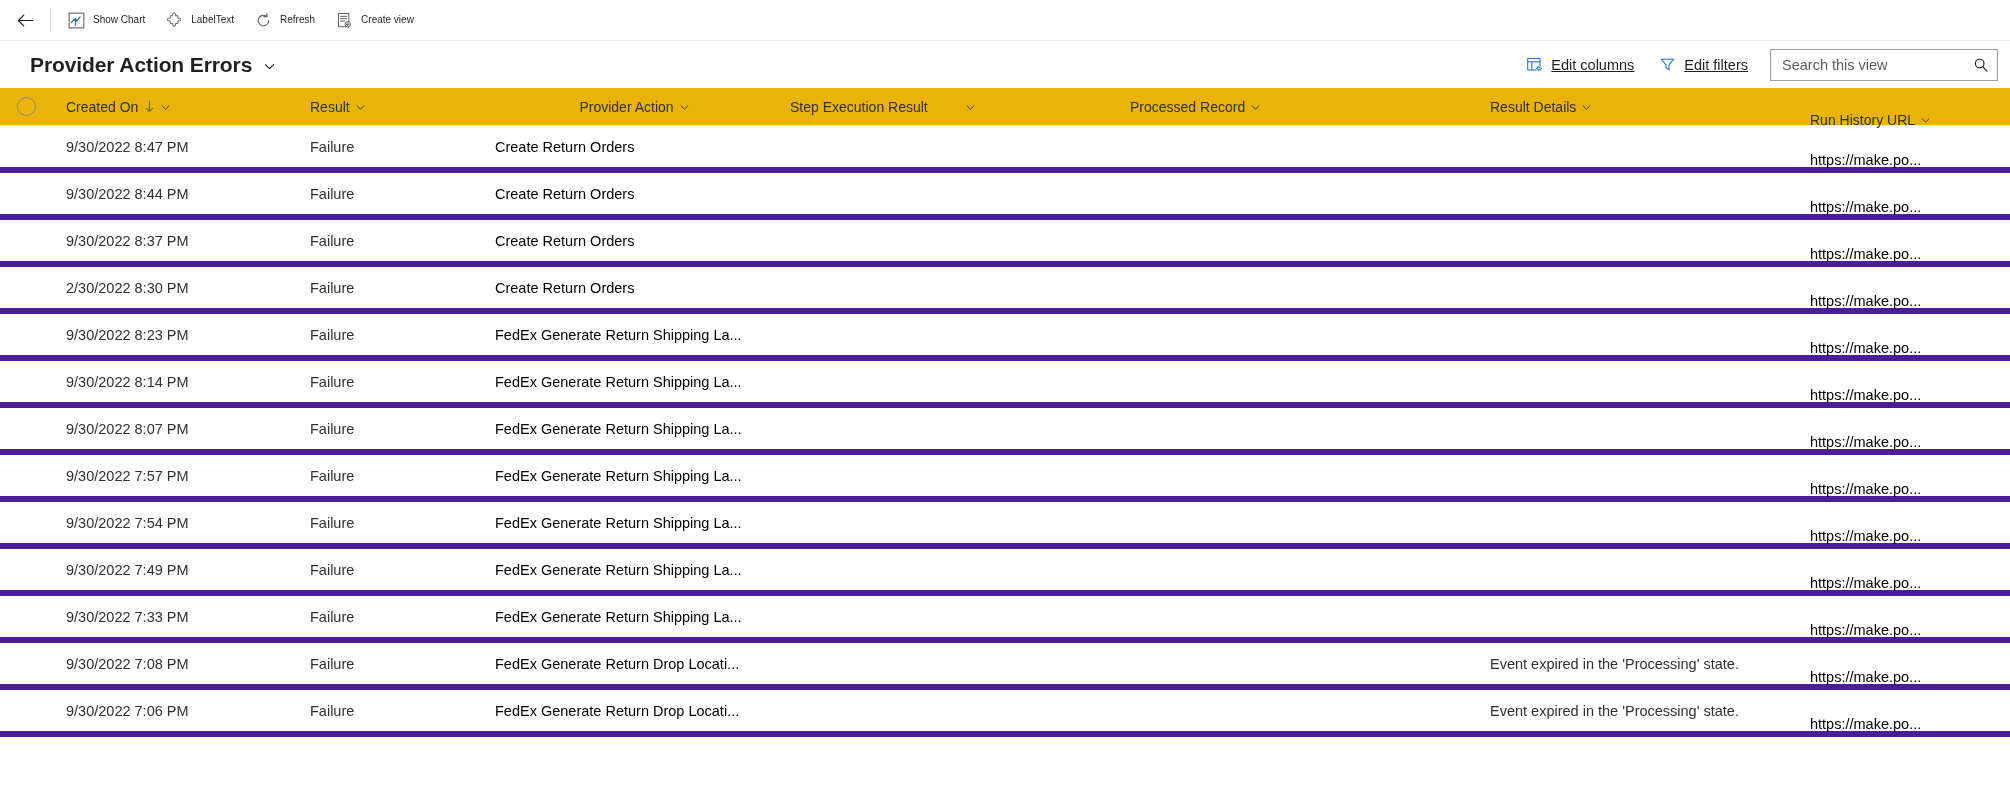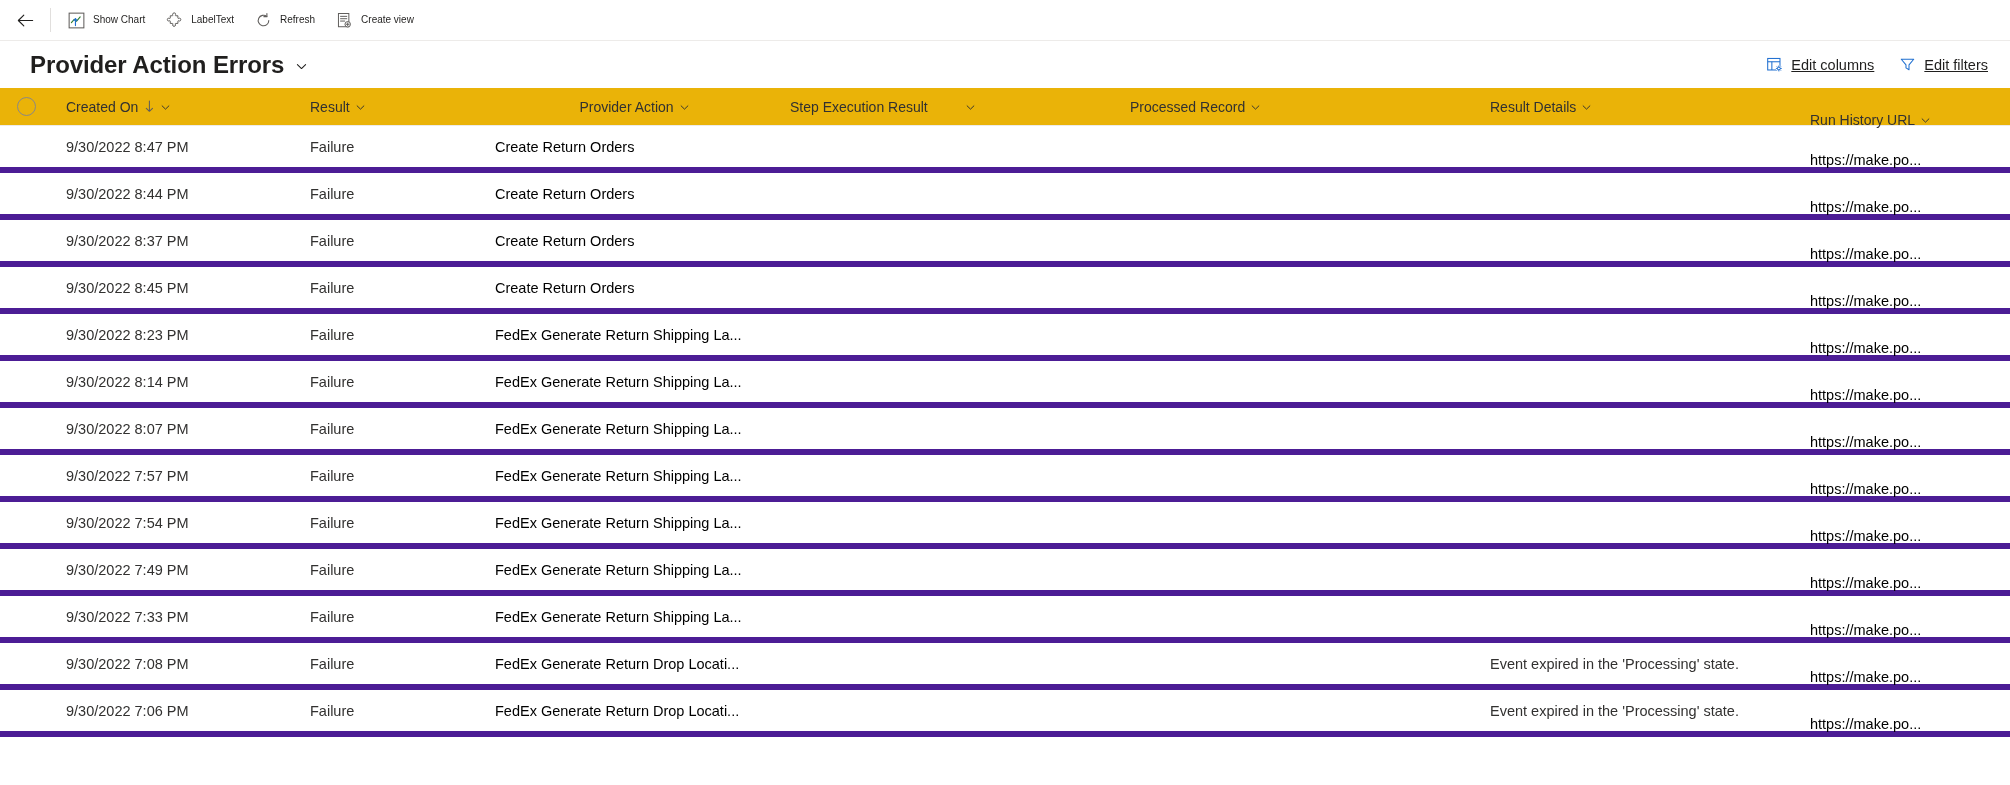--- a/index.html
+++ b/index.html
@@ -49,21 +49,21 @@
 
   
   .viewheader {
     height: 47px;
     display: flex;
     align-items: center;
     padding: 0 12px 0 30px;
     background: #ffffff;
   }
   .view-title {
-    font-size: 24px;
+    font-size: 21px;
     font-weight: 600;
     color: #201f1e;
     letter-spacing: -0.1px;
   }
   .view-title-chev {
     margin-left: 11px;
     display: inline-flex; align-items: center;
     cursor: pointer;
     color: #201f1e;
     position: relative;
@@ -257,20 +257,29 @@
 
   <div class="hdr-cmd">
     <span class="ico">
       <svg width="17" height="17" viewBox="0 0 18 18" fill="none" aria-hidden="true">
         <path d="M2.4 3.4h13.2l-5 6v5.1l-3.2-1.9V9.4z" stroke="#1f6fd0" stroke-width="1.1" fill="none" stroke-linejoin="round"></path>
       </svg>
     </span>
     <span class="lbl">Edit filters</span>
   </div>
 
+  <div class="searchbox">
+    <input type="text" placeholder="Search this view" style="">
+    <span class="search-ico">
+      <svg width="16" height="16" viewBox="0 0 16 16" fill="none" aria-hidden="true">
+        <circle cx="6.7" cy="6.5" r="4.3" stroke="#201f1e" stroke-width="1.15" fill="none"></circle>
+        <path d="M9.9 9.8l4.1 4.4" stroke="#201f1e" stroke-width="1.15" stroke-linecap="round"></path>
+      </svg>
+    </span>
+  </div>
 
 </div>
 
 <div class="grid">
 
   <div class="grid-head">
 
     <div class="c-sel">
       <span class="sel-circle"></span>
     </div>
@@ -371,21 +380,21 @@
         <div class="cell c-date"><span class="plain">9/30/2022 8:37 PM</span></div>
         <div class="cell c-res"><span class="plain">Failure</span></div>
         <div class="cell c-act"><span class="link">Create Return Orders</span></div>
         <div class="cell c-step"></div>
         <div class="cell c-proc"></div>
         <div class="cell c-det"></div>
         <div class="cell c-url"><span class="link">https://make.po...</span></div>
       </div>
       <div class="grid-row">
         <div class="c-sel"></div>
-        <div class="cell c-date"><span class="plain">9/30/2022 8:45 PM</span></div>
+        <div class="cell c-date"><span class="plain">2/30/2022 8:30 PM</span></div>
         <div class="cell c-res"><span class="plain">Failure</span></div>
         <div class="cell c-act"><span class="link">Create Return Orders</span></div>
         <div class="cell c-step"></div>
         <div class="cell c-proc"></div>
         <div class="cell c-det"></div>
         <div class="cell c-url"><span class="link">https://make.po...</span></div>
       </div>
       <div class="grid-row">
         <div class="c-sel"></div>
         <div class="cell c-date"><span class="plain">9/30/2022 8:23 PM</span></div>

